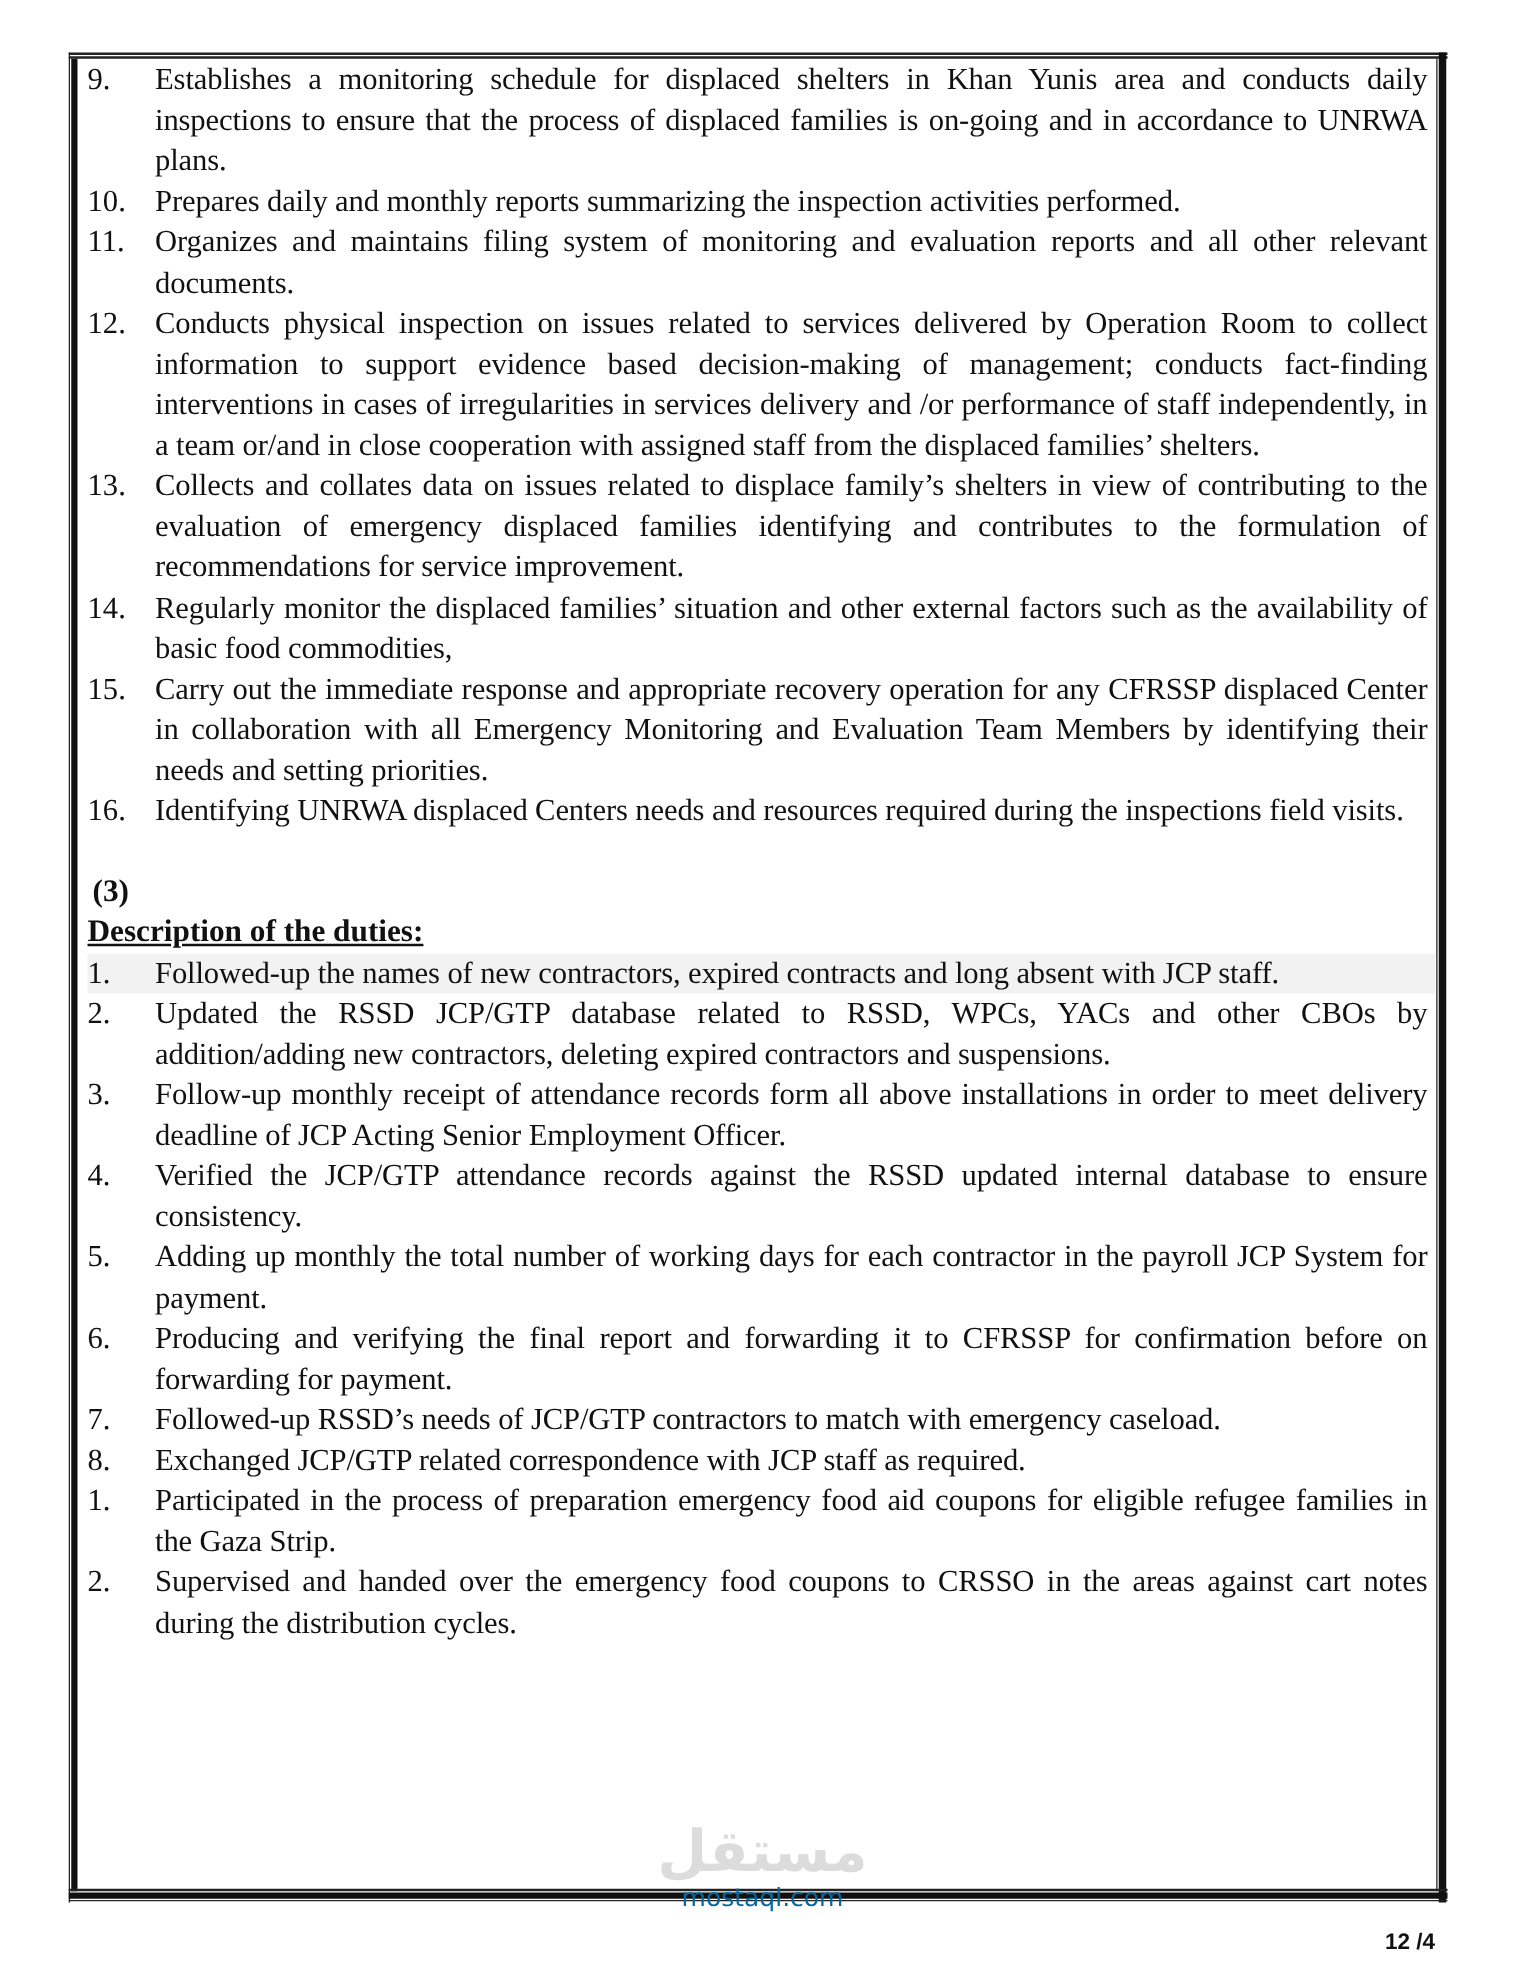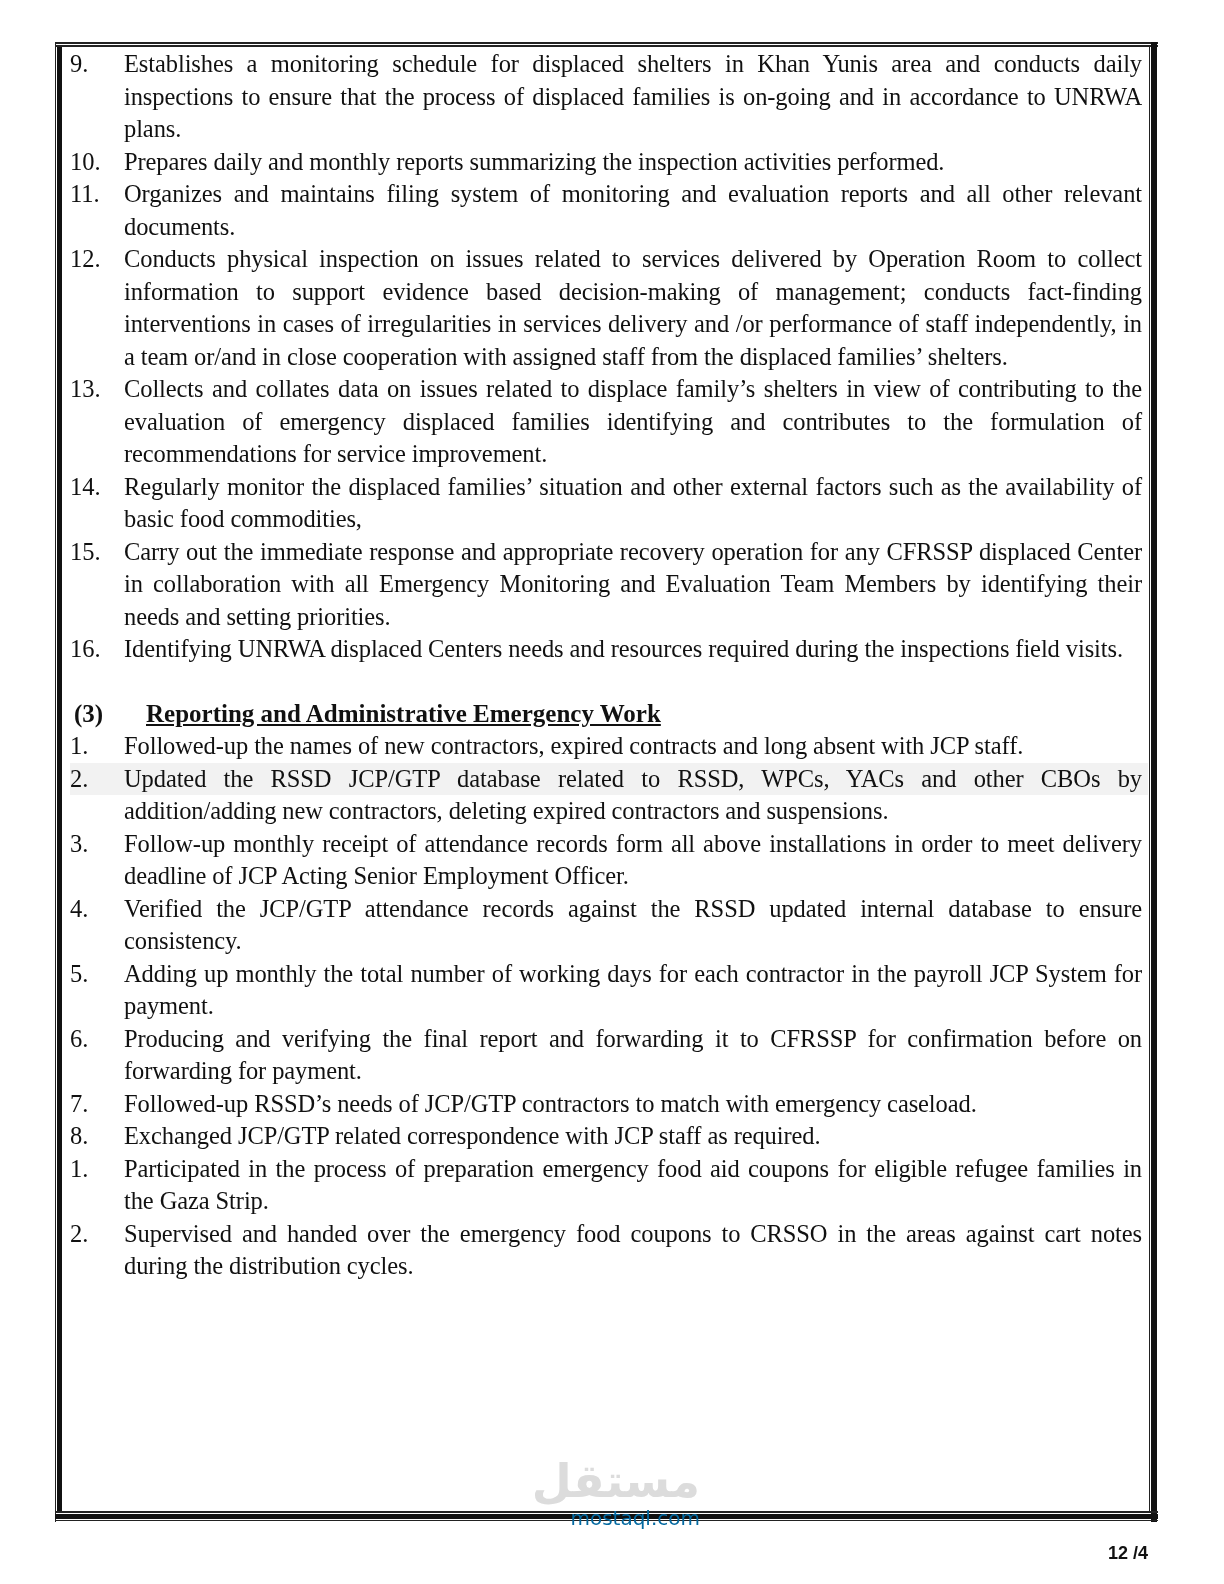--- a/index.html
+++ b/index.html
@@ -25,21 +25,21 @@
 
     .spacer { height: 32px; }
 
     .section-band { position: absolute; left: 70px; top: 763px; width: 1078px; height: 32px; background: #f2f2f2; }
     .section-head { position: relative; font-weight: bold; font-size: 25px; line-height: 32.5px; display: flex; }
     .section-head .sec-num { width: 72px; flex: 0 0 72px; padding-left: 4px; }
     .section-head .sec-title { text-decoration: underline; }
     .section-sub { font-weight: bold; font-size: 25px; line-height: 32.5px; padding-left: 62px; }
     .sub-heading { font-weight: bold; font-size: 25px; line-height: 32.5px; text-decoration: underline; }
 
-    .watermark { position: absolute; left: 520px; top: 1455px; width: 180px; height: 90px; color: #d9d9d9; text-align: right; }
+    .watermark { position: absolute; left: 520px; top: 1455px; width: 180px; height: 90px; color: #d9d9d9; text-align: center; }
     .watermark .wm-ar { font-family: "DejaVu Sans", sans-serif; font-size: 46px; font-weight: bold; line-height: 52px; color: #dcdcdc; }
     .watermark .wm-en { font-family: "DejaVu Sans", sans-serif; font-size: 20px; line-height: 22px; color: #0369a1; }
 
     .page-number { position: absolute; left: 1108px; top: 1543px; font-family: "Liberation Sans", sans-serif; font-weight: bold; font-size: 18px; color: #111; text-align: center; }
   </style>
 </head>
 <body>
 
 <div class="frame-top-1"></div>
 <div class="frame-top-2"></div>
@@ -87,23 +87,23 @@
     <div class="item">
         <span class="num">16.</span>
         <span class="txt">Identifying UNRWA displaced Centers needs and resources required during the inspections field visits.</span>
       </div>
   </div>
 
   <div class="spacer"></div>
 
   <div class="section-head">
     <span class="sec-num">(3)</span>
-    <span class="sec-title">Reporting and Administrative Emergency Work</span>
   </div>
 
+  <div class="sub-heading">Description of the duties:</div>
   <div>
     <div class="item">
         <span class="num">1.</span>
         <span class="txt">Followed-up the names of new contractors, expired contracts and long absent with JCP staff.</span>
       </div>
     <div class="item">
         <span class="num">2.</span>
         <span class="txt">Updated the RSSD JCP/GTP database related to RSSD, WPCs, YACs and other CBOs by addition/adding new contractors, deleting expired contractors and suspensions.</span>
       </div>
     <div class="item">

